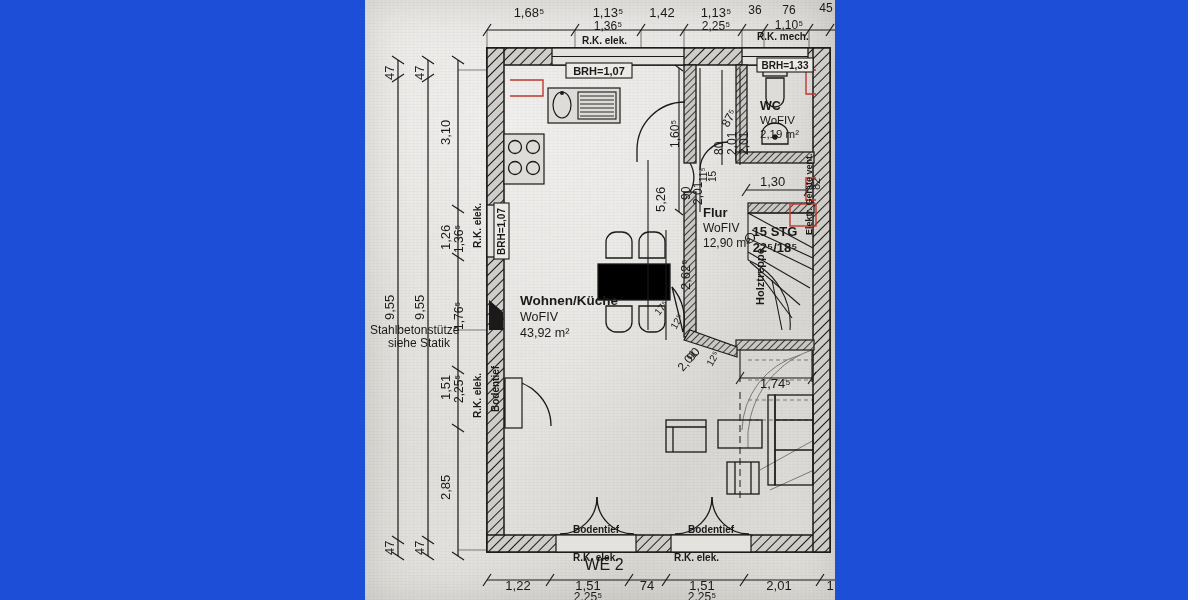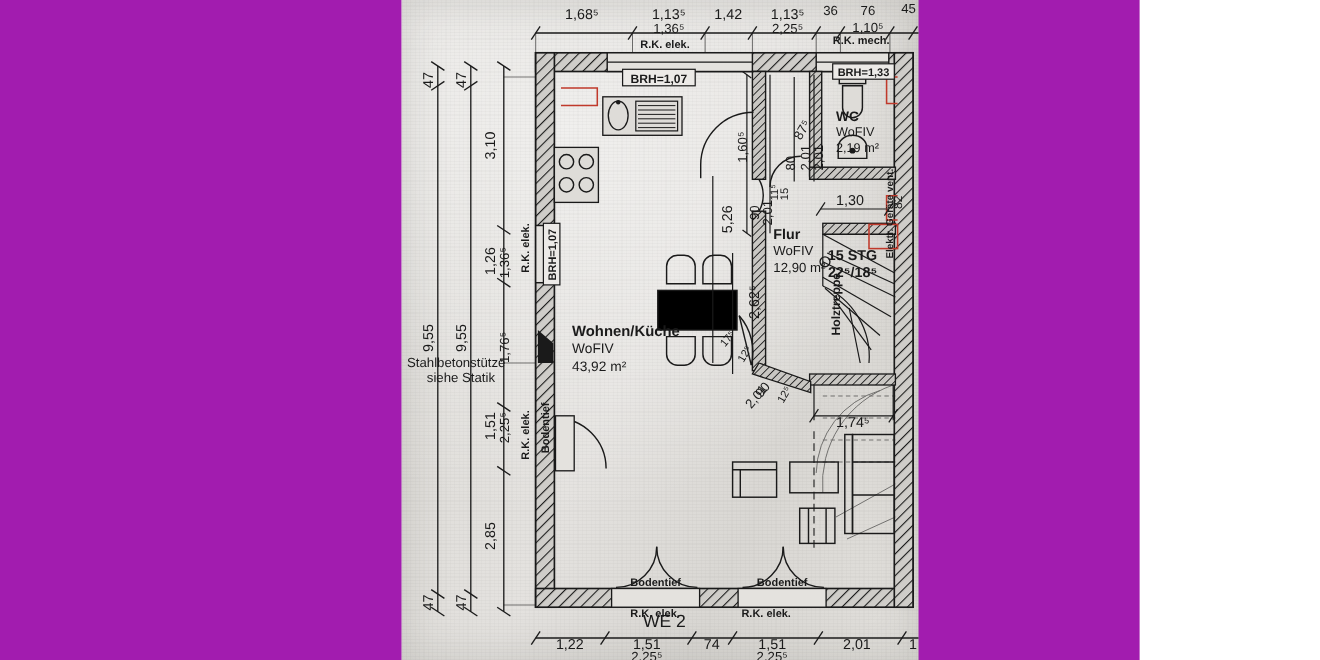--- a/index.html
+++ b/index.html
@@ -1,21 +1,21 @@
 <!DOCTYPE html>
 <html><head>
 <meta charset="utf-8">
 <style>
   html,body{margin:0;padding:0;}
   body{
     width:1200px;height:600px;overflow:hidden;
     background:#ffffff;
     font-family:"Liberation Sans", sans-serif;
   }
-  #stage{position:relative;width:1036px;height:600px;overflow:hidden;background:#a21caf;}
+  #stage{position:relative;width:1188px;height:600px;overflow:hidden;background:#1d4ed8;}
   
   #sheet{
     position:absolute;left:365px;top:0px;width:470px;height:600px;
     background:
       radial-gradient(circle at 30% 20%, rgba(255,255,255,0.55), rgba(0,0,0,0) 60%),
       linear-gradient(115deg,#e6e4e1 0%,#dedcd8 22%,#e4e2df 48%,#d9d7d3 72%,#e2e0dc 100%);
     box-shadow:inset 0 0 40px rgba(120,118,112,0.25);
   }
   #sheet::after{
     content:"";position:absolute;inset:0;pointer-events:none;

